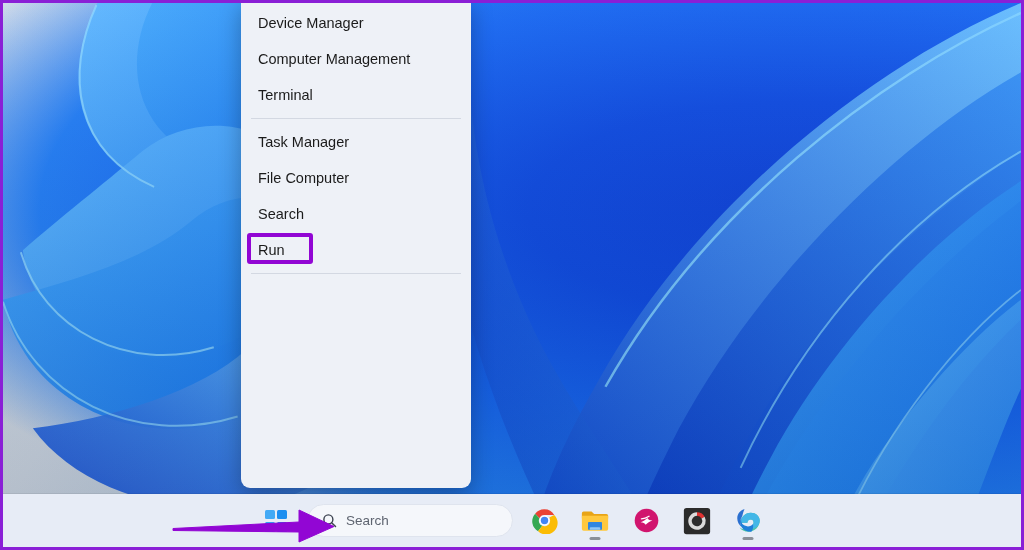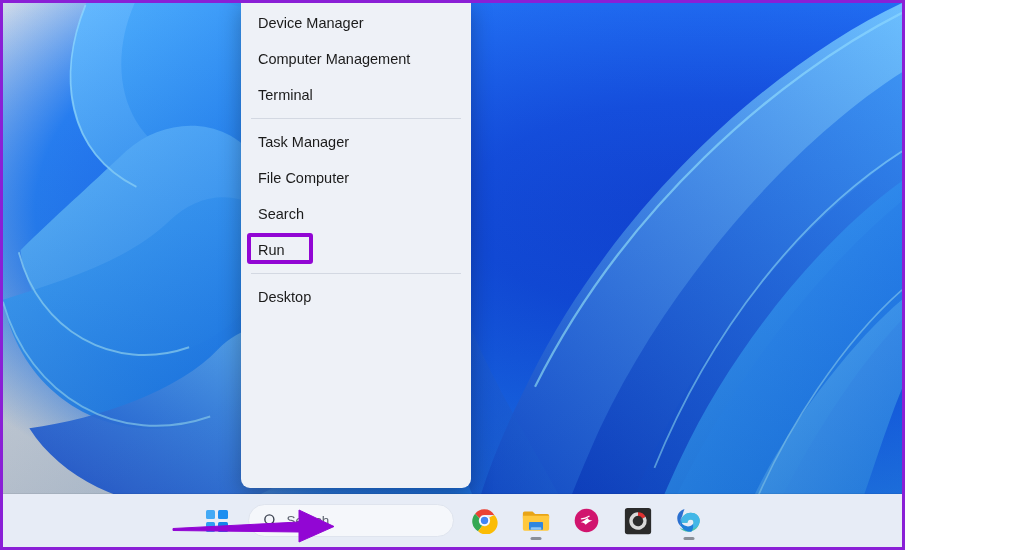--- a/index.html
+++ b/index.html
@@ -1,21 +1,21 @@
 <!DOCTYPE html>
 <html><head>
 <meta charset="utf-8">
 <style>
   * { box-sizing: border-box; margin: 0; padding: 0; }
   html, body {
     width: 1024px; height: 550px; overflow: hidden;
     font-family: "Liberation Sans", sans-serif;
   }
   #screen {
-    position: relative; width: 905px; height: 550px;
+    position: relative; width: 1024px; height: 550px;
     border: 3px solid #8a1fd6; overflow: hidden; background: #c9d6e6;
   }
   
   .wallpaper {
     position: absolute; inset: 0;
     background:
       radial-gradient(120% 90% at 78% 38%, #0a3fd8 0%, #0b48e0 22%, #1464f0 45%, #1f7bf5 62%, rgba(40,130,245,0) 78%),
       linear-gradient(120deg, #d5dde8 0%, #cbd6e4 22%, #bdcde0 34%, #3f8ef6 50%, #1763ef 70%, #0b3fd1 100%);
   }
   .wallpaper::after {
@@ -153,23 +153,20 @@
       </div>
       <div class="menu-item">
         <span class="label">Run</span>
         <span class="highlight-box"></span>
       </div>
     </div>
 
     <div class="menu-sep"></div>
 
     <div>
-      <div class="menu-item">
-        <span class="label">Desktop</span>
-      </div>
     </div>
   </div>
 
   <div class="taskbar">
     <div class="tb-center">
 
       <div class="tb-btn">
         <span class="start-logo">
           <i></i>
             <i></i>

